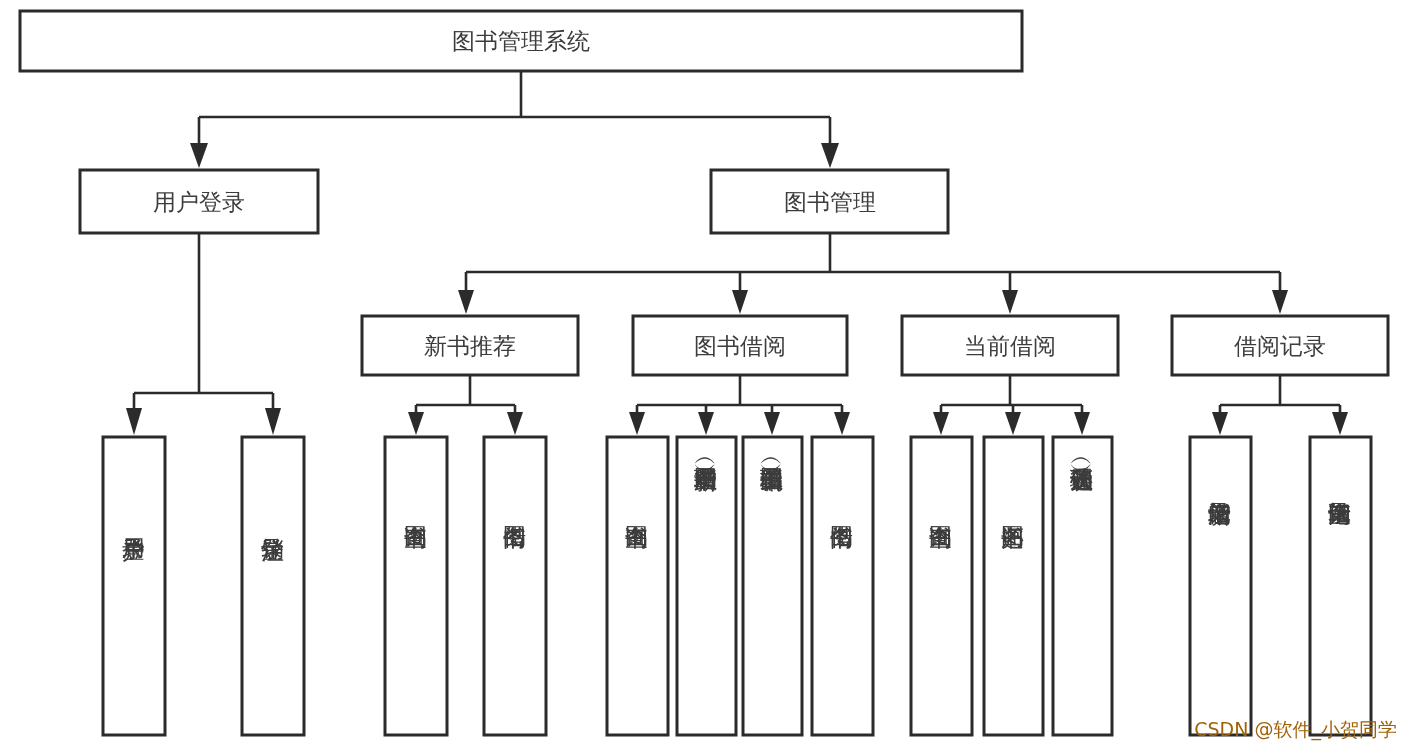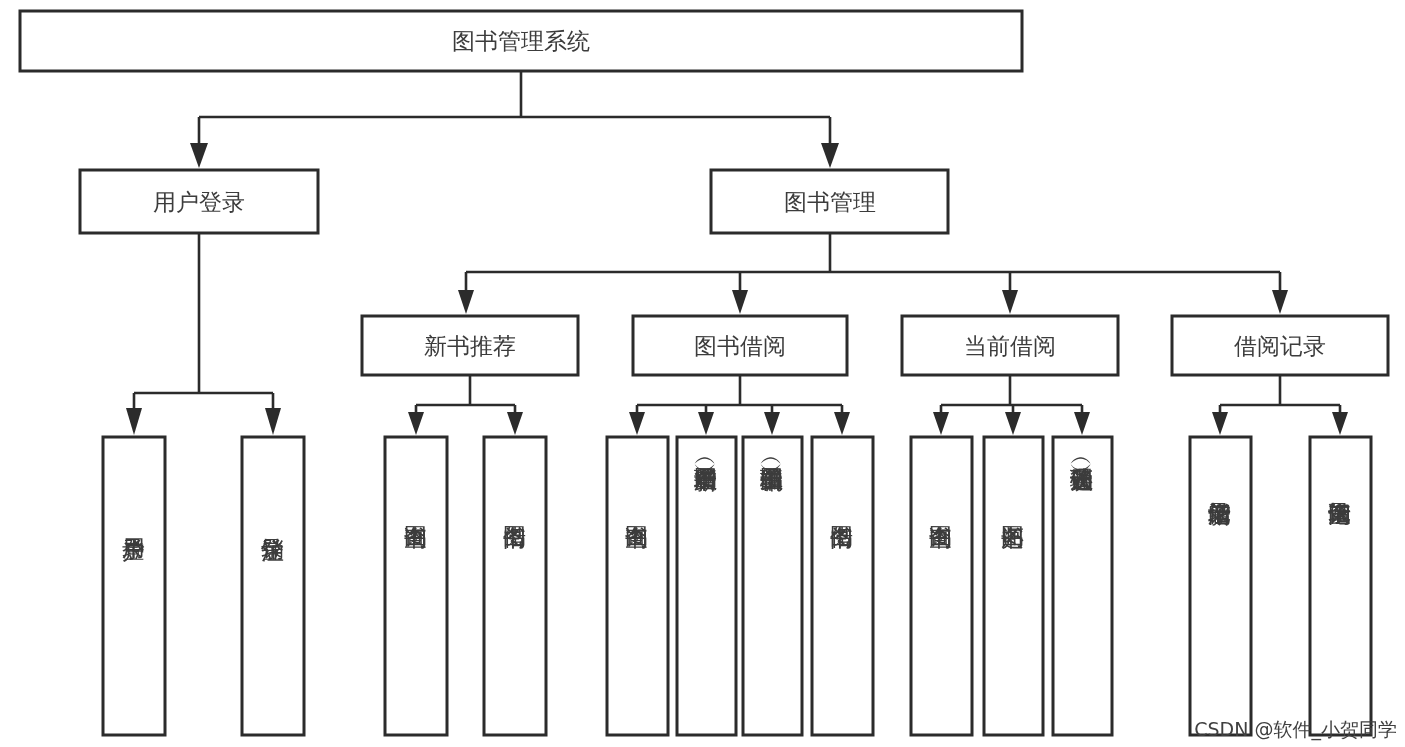--- a/index.html
+++ b/index.html
@@ -47,21 +47,21 @@
     fill: none;
   }
   .arrow-head {
     fill: #2b2b2b;
     stroke: none;
   }
   .watermark {
     position: absolute;
     right: 8px;
     bottom: 4px;
-    color: #404040;
+    color: #a16207;
     font-size: 19px;
     font-family: "DejaVu Sans", "Liberation Sans", sans-serif;
     white-space: nowrap;
     user-select: none;
   }
 </style>
 </head>
 <body>
 
 <svg id="diagram" viewBox="0 0 1405 747" xmlns="http://www.w3.org/2000/svg">

